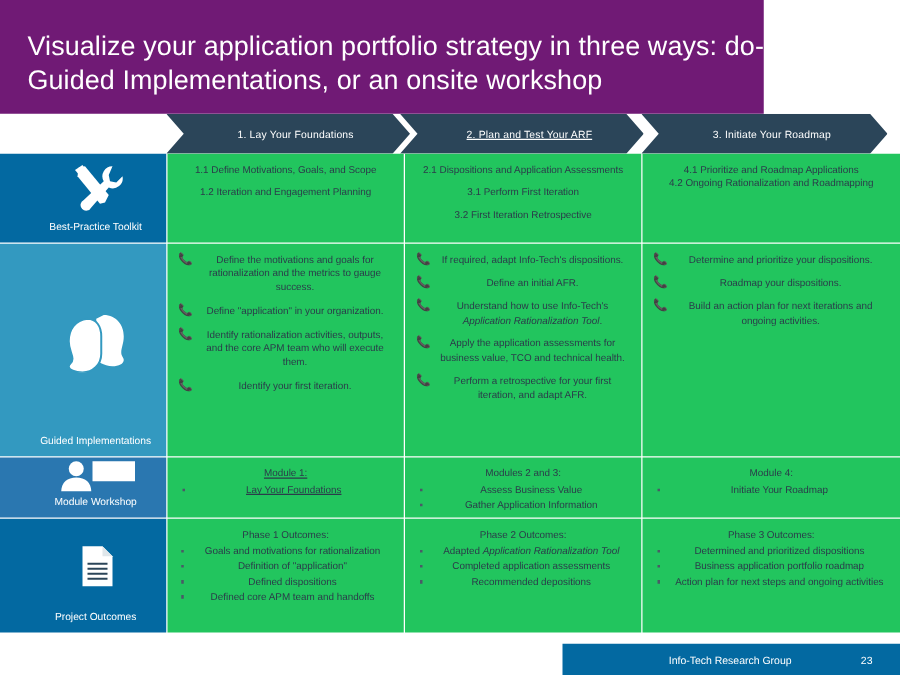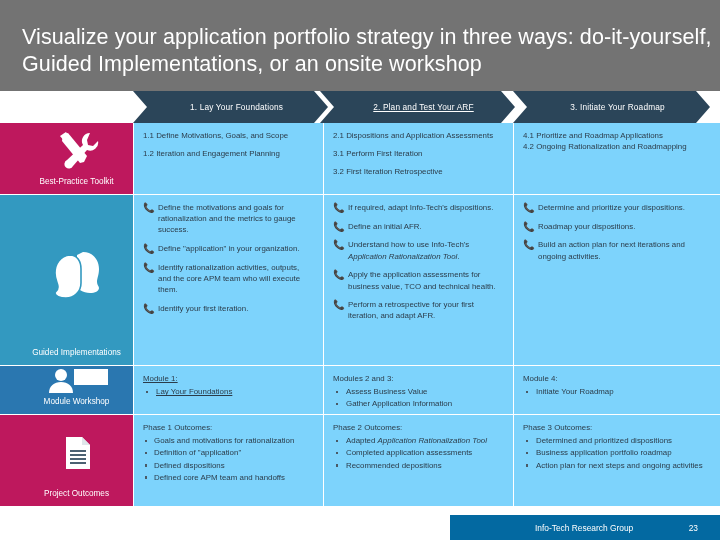--- a/index.html
+++ b/index.html
@@ -7,22 +7,22 @@
     width:720px;height:540px;
     background:#ffffff;
     font-family:"Liberation Sans", sans-serif;
     overflow:hidden;
     position:relative;
   }
   .slide{position:absolute;inset:0;width:720px;height:540px;overflow:hidden;}
 
   
   .title-band{
-    position:absolute;left:0;top:0;width:720px;height:91px;
-    background:#737373;
+    position:absolute;left:0;top:0;width:611px;height:91px;
+    background:#701a75;
   }
   .title-text{
     position:absolute;left:22px;top:24px;width:690px;
     color:#ffffff;
     font-size:21.5px;line-height:27px;
     letter-spacing:.1px;
     font-weight:400;
   }
 
   
@@ -44,41 +44,42 @@
 
   
   .grid{position:absolute;left:0;top:123px;width:720px;height:383px;}
   .col-side{position:absolute;left:0;width:133px;}
   .col-1{position:absolute;left:134px;width:189px;}
   .col-2{position:absolute;left:324px;width:189px;}
   .col-3{position:absolute;left:514px;width:206px;}
 
   .cell{
     box-sizing:border-box;
-    background:#7dd3fc;
+    background:#22c55e;
     color:#2b3c4a;
     padding:7px 9px 6px 9px;
     font-size:7.9px;
     line-height:11.2px;
     overflow:hidden;
     position:absolute;
+    text-align:center;
   }
 
   
   .side-tile{
     position:absolute;left:20px;width:113px;
     box-sizing:border-box;
     display:flex;flex-direction:column;align-items:center;justify-content:flex-end;
     color:#ffffff;
     font-size:8.2px;line-height:10px;text-align:center;
     padding-bottom:6px;
   }
   .side-tile .ico{flex:1;display:flex;align-items:center;justify-content:center;width:100%;}
   .side-tile .lbl{padding:0 4px 1px 4px;}
-  .t-navy{background:#be185d;}
+  .t-navy{background:#0369a1;}
   .t-cyan{background:#3399c0;}
   .t-blue{background:#2a77b0;}
   .side-strip{position:absolute;left:0;width:20px;}
 
   
   .tline{margin:0 0 7px 0;}
   .tline:last-child{margin-bottom:0;}
   .tight{margin:0;}
 
   ul.plist{margin:0;padding:0;list-style:none;}

